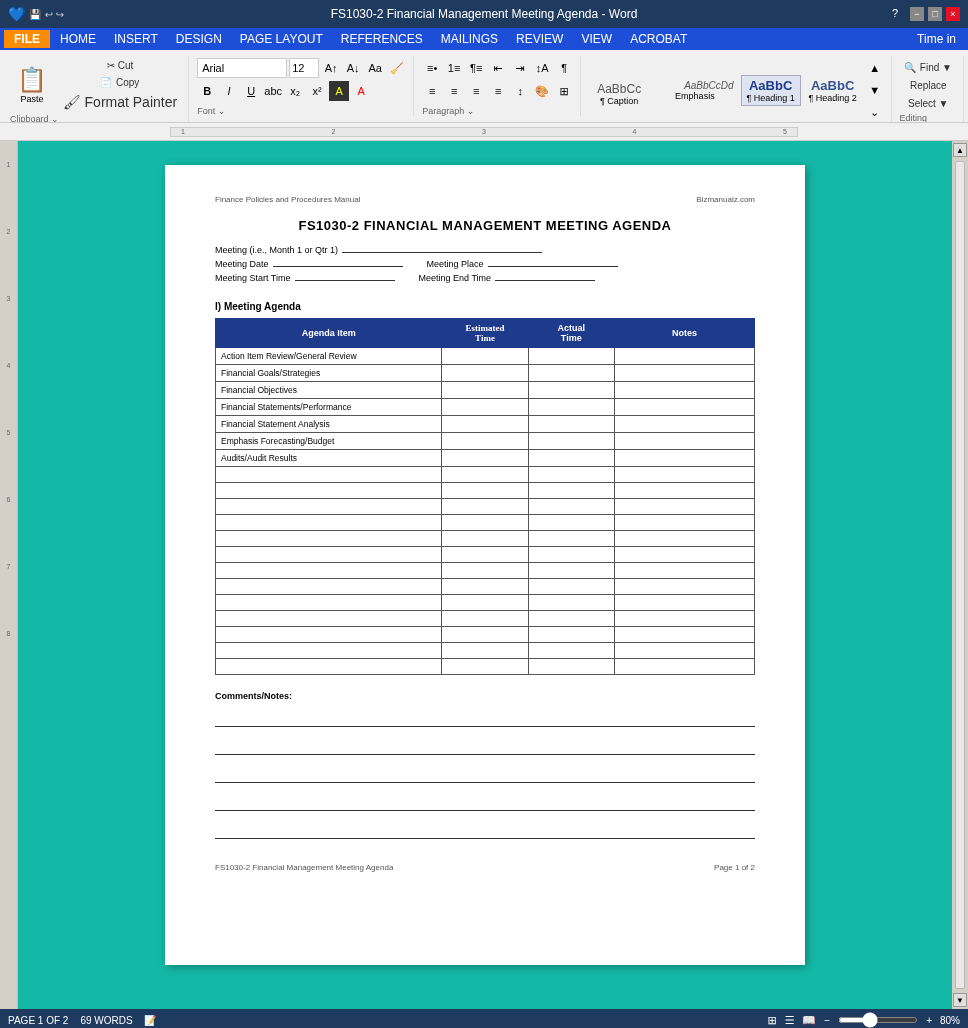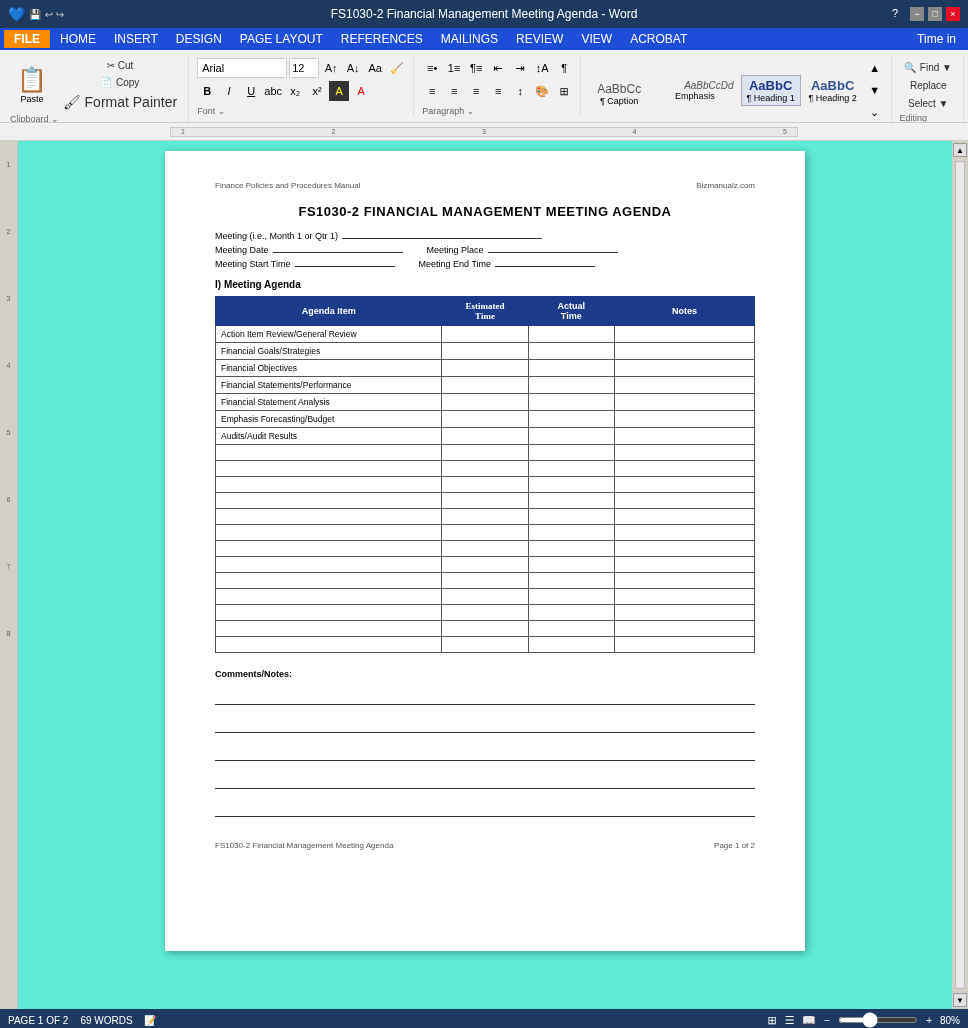--- a/index.html
+++ b/index.html
@@ -67,41 +67,41 @@
       padding: 0 170px;
     }
 
     
     .doc-area {
       display: flex;
       height: calc(1028px - 28px - 22px - 70px - 18px - 22px);
       overflow: hidden;
     }
     .left-ruler { width: 18px; background: #d4d0c8; border-right: 1px solid #bbb; font-size: 7px; color: #666; display: flex; flex-direction: column; align-items: center; }
-    .scroll-area { flex: 1; background: #5eead4; padding: 10px 20px; overflow: hidden; }
+    .scroll-area { flex: 1; background: #14b8a6; padding: 24px 20px; overflow: hidden; }
     .right-scroll { width: 16px; background: #d4d0c8; }
 
     
     .page {
       background: white;
       margin: 0 auto;
       width: 640px;
       min-height: 800px;
       padding: 30px 50px;
       box-shadow: 2px 2px 8px rgba(0,0,0,0.3);
       font-size: 9px;
       font-family: Arial, sans-serif;
       position: relative;
     }
 
     .page-header { display: flex; justify-content: space-between; font-size: 8px; color: #555; margin-bottom: 10px; padding-bottom: 4px; }
     
     .doc-title { text-align: center; font-size: 13px; font-weight: bold; margin-bottom: 12px; letter-spacing: 0.5px; }
 
-    .meeting-info { margin-bottom: 10px; font-size: 9px; }
+    .meeting-info { margin-bottom: 18px; font-size: 9px; }
     .meeting-row { display: flex; margin-bottom: 4px; gap: 4px; align-items: baseline; }
     .meeting-label { white-space: nowrap; }
     .meeting-line { border-bottom: 1px solid #333; display: inline-block; }
 
     .section-heading { font-weight: bold; font-size: 10px; margin: 10px 0 6px 0; }
 
     
     .agenda-table { width: 100%; border-collapse: collapse; margin-bottom: 16px; }
     .agenda-table th { background: #1e3a8a; color: white; text-align: center; padding: 4px 6px; font-size: 9px; font-weight: bold; border: 1px solid #1e3a8a; }
     .agenda-table td { border: 1px solid #555; padding: 3px 5px; font-size: 8.5px; height: 16px; }

